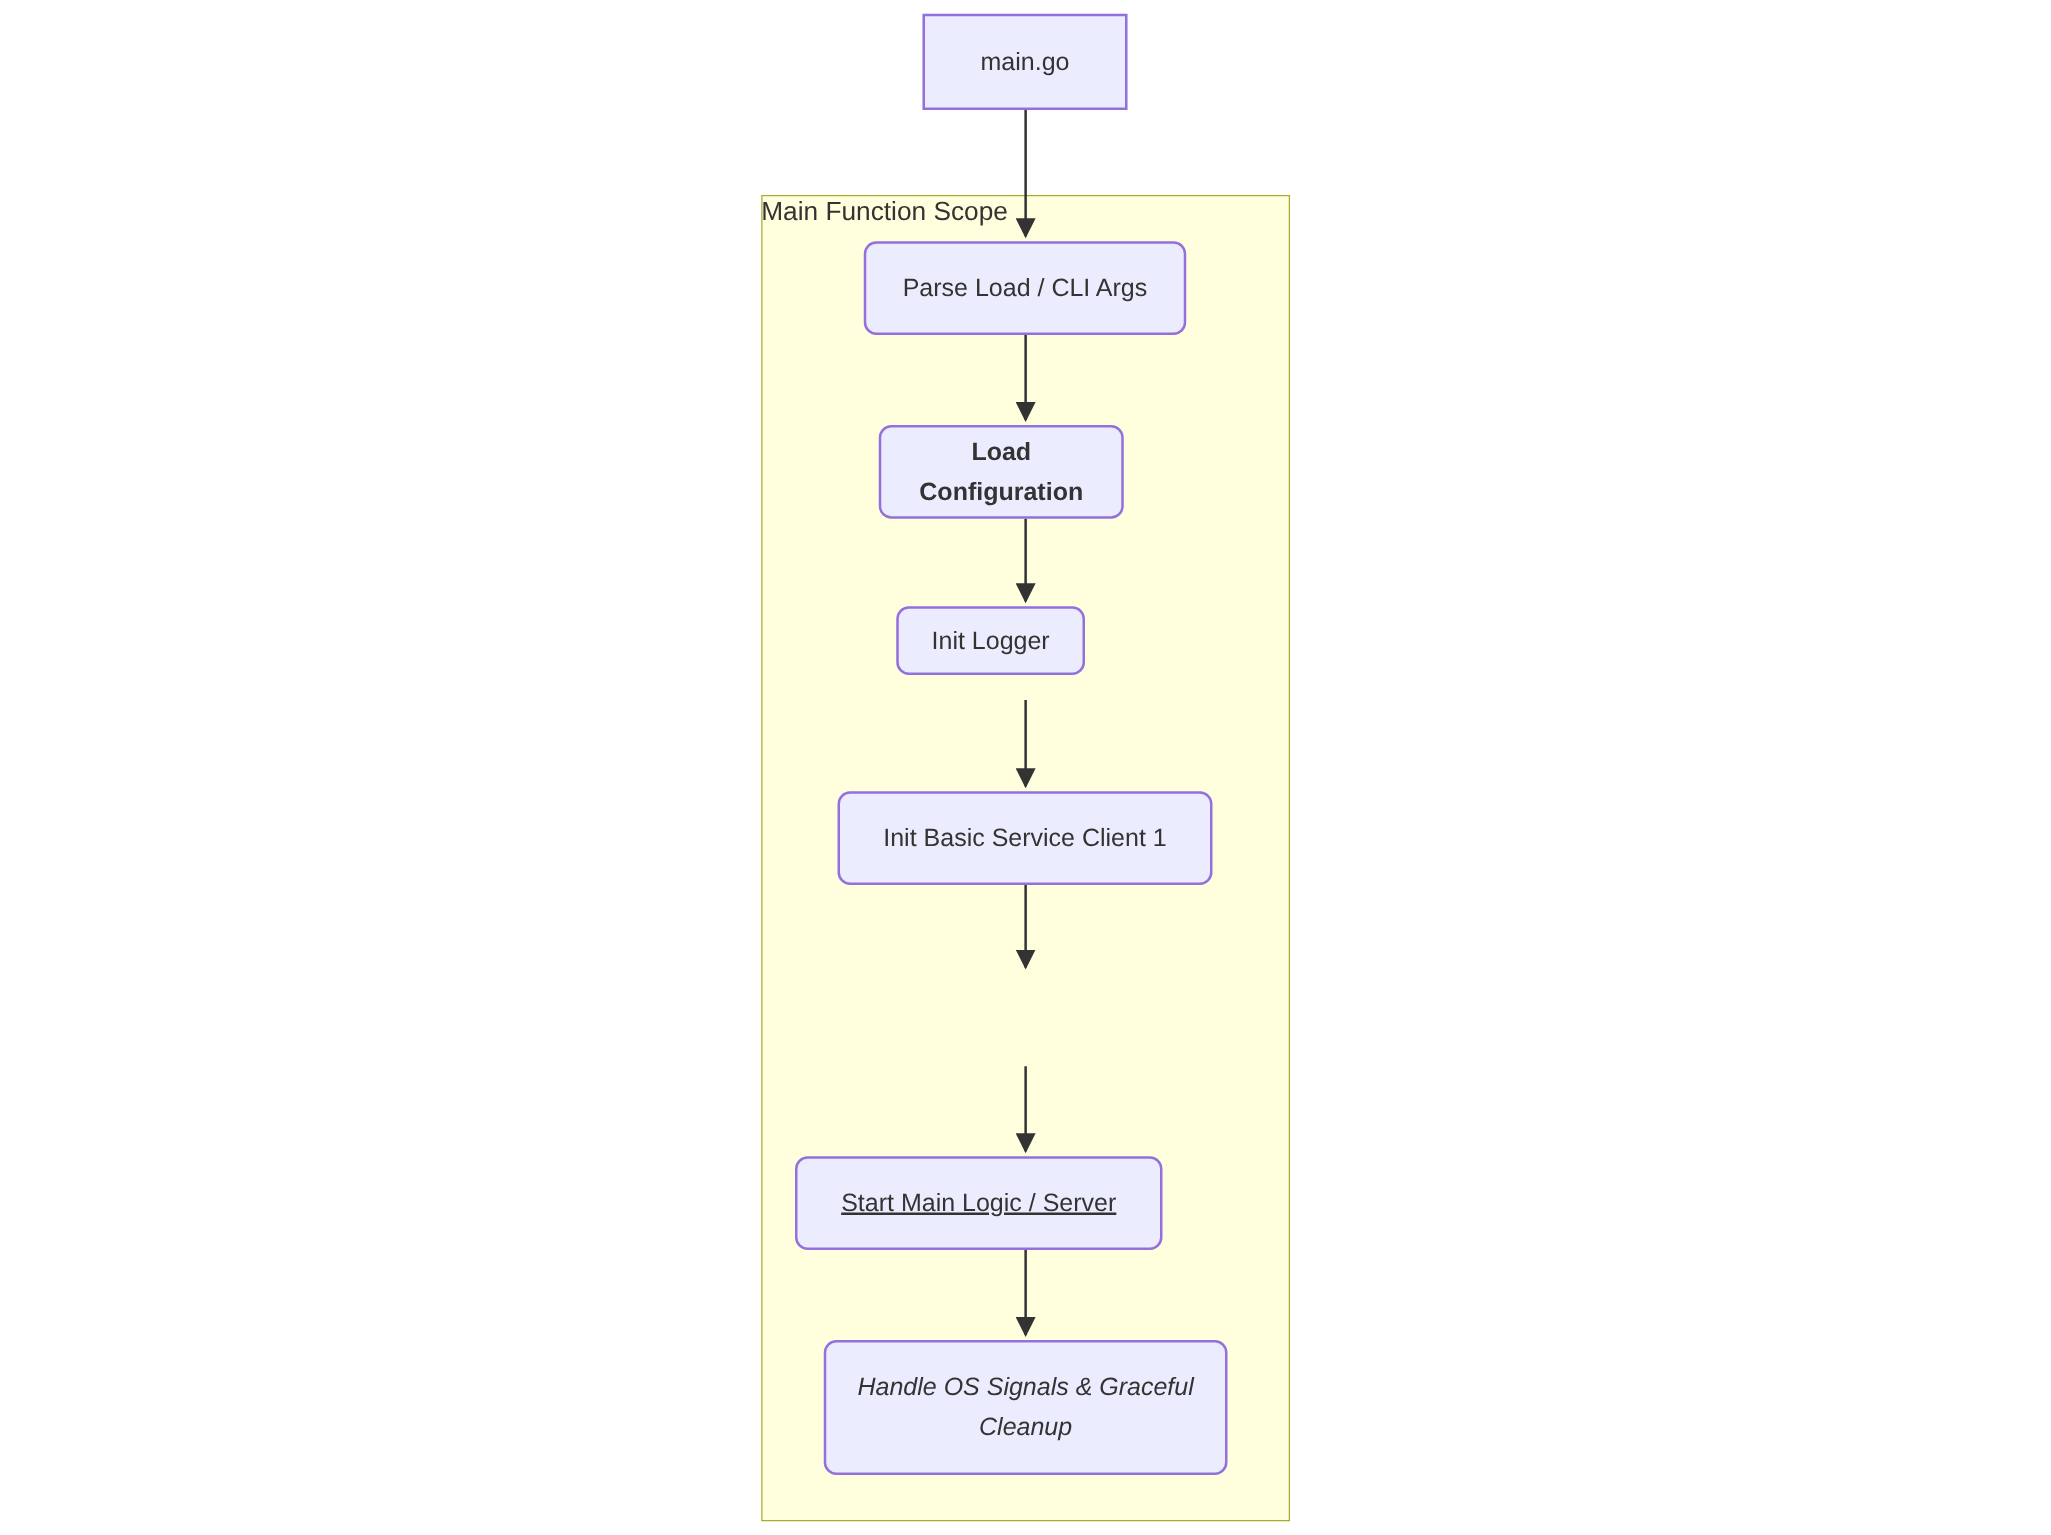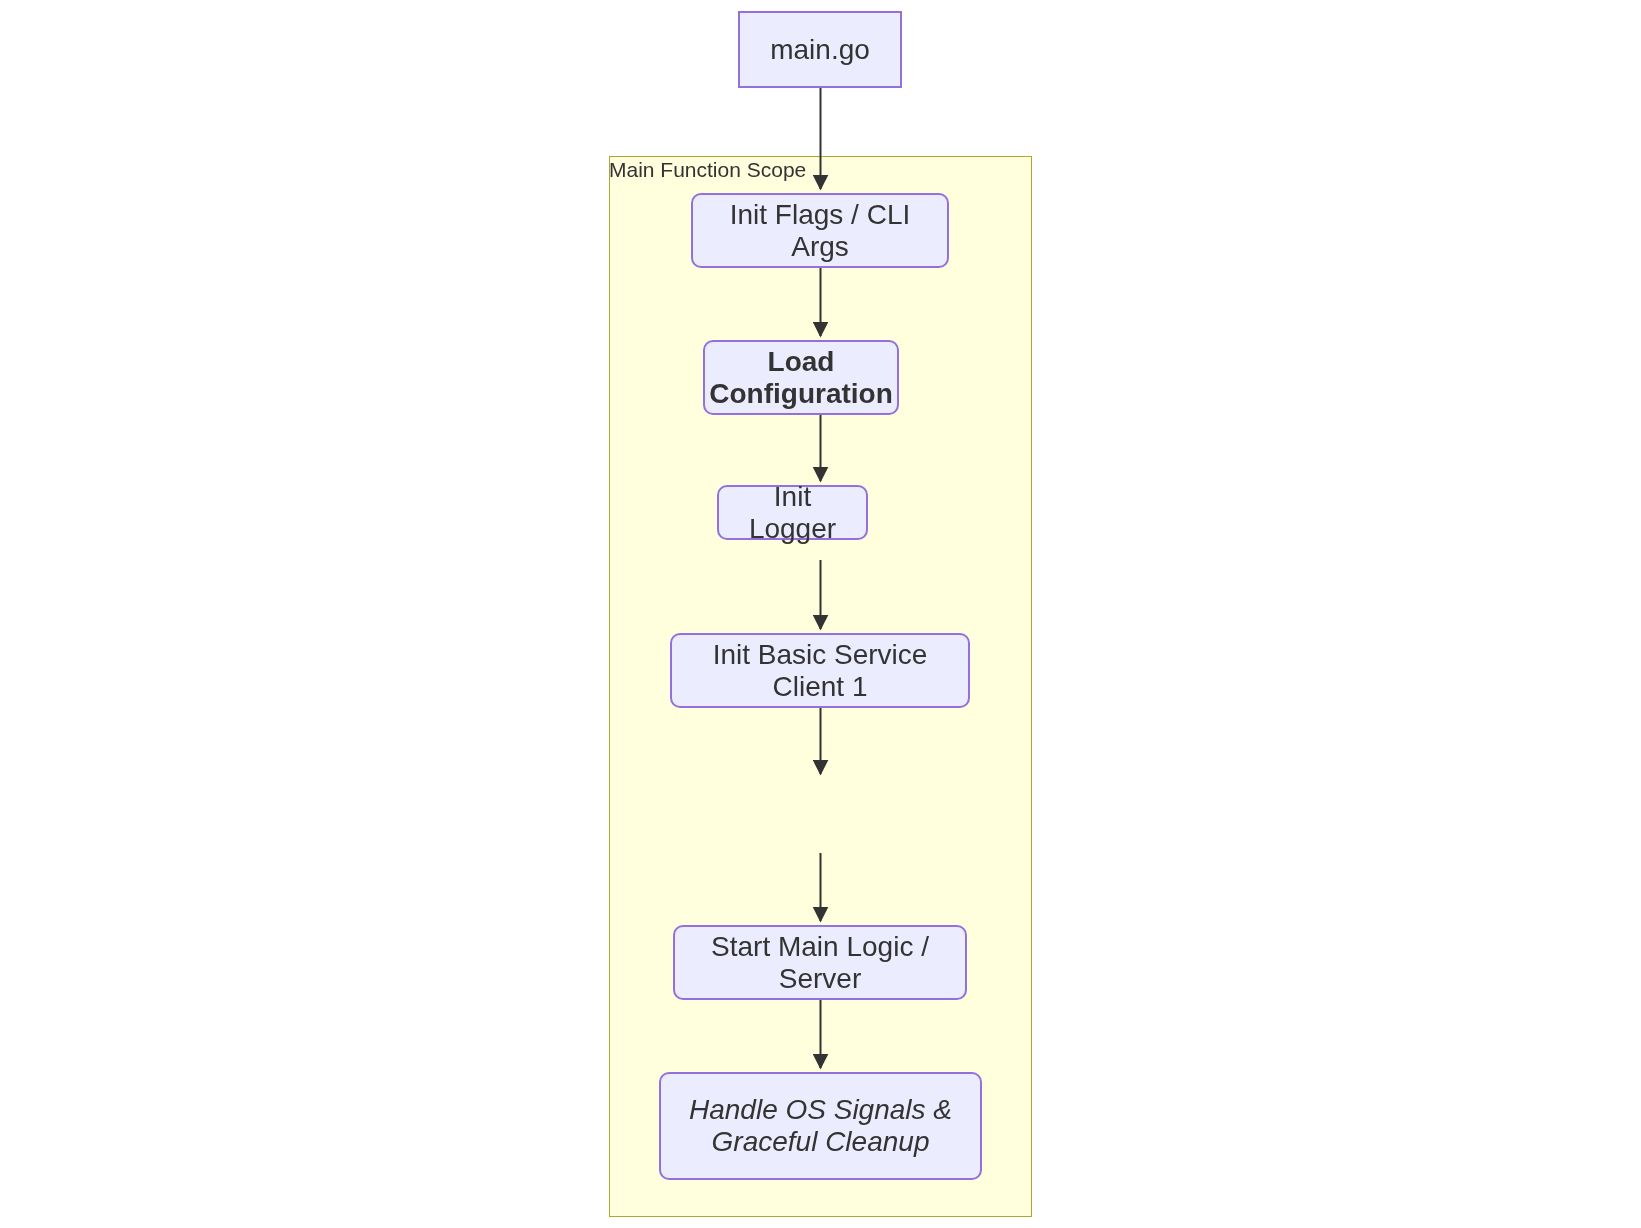--- a/index.html
+++ b/index.html
@@ -47,21 +47,21 @@
   }
   .node {
     position: absolute;
     box-sizing: border-box;
     display: flex;
     align-items: center;
     justify-content: center;
     text-align: center;
     background: var(--node-fill, #ECECFF);
     border: 2px solid var(--node-border, #9370DB);
-    font-size: 28px;
+    font-size: 20px;
     line-height: 32px;
     color: var(--text-color, #333333);
     z-index: 3;
     padding: 0 14px;
   }
   .node.rounded {
     border-radius: 10px;
   }
   .node.square {
     border-radius: 0;
@@ -88,37 +88,37 @@
     <line x1="820.5" y1="708" x2="820.5" y2="774" marker-end="url(#arrowhead)"></line>
     <line x1="820.5" y1="853" x2="820.5" y2="921" marker-end="url(#arrowhead)"></line>
     <line x1="820.5" y1="1000" x2="820.5" y2="1068" marker-end="url(#arrowhead)"></line>
   </svg>
 
   <div class="node square" style="left:738px; top:11px; width:164px; height:77px;">
     <span>main.go</span>
   </div>
 
   <div class="node rounded" style="left:691px; top:193px; width:258px; height:75px;">
-    <span>Init Flags / CLI Args</span>
+    <span>Parse Load / CLI Args</span>
   </div>
 
   <div class="node rounded" style="left:703px; top:340px; width:196px; height:75px;font-weight:bold;">
     <span>Load Configuration</span>
   </div>
 
   <div class="node rounded" style="left:717px; top:485px; width:151px; height:55px;">
     <span>Init Logger</span>
   </div>
 
   <div class="node rounded" style="left:670px; top:633px; width:300px; height:75px;">
     <span>Init Basic Service Client 1</span>
   </div>
 
 
-  <div class="node rounded" style="left:673px; top:925px; width:294px; height:75px;">
+  <div class="node rounded" style="left:636px; top:925px; width:294px; height:75px;text-decoration:underline;">
     <span>Start Main Logic / Server</span>
   </div>
 
   <div class="node rounded" style="left:659px; top:1072px; width:323px; height:108px;font-style:italic;">
     <span>Handle OS Signals &amp; Graceful Cleanup</span>
   </div>
 
 </div>
 
 </body></html>

